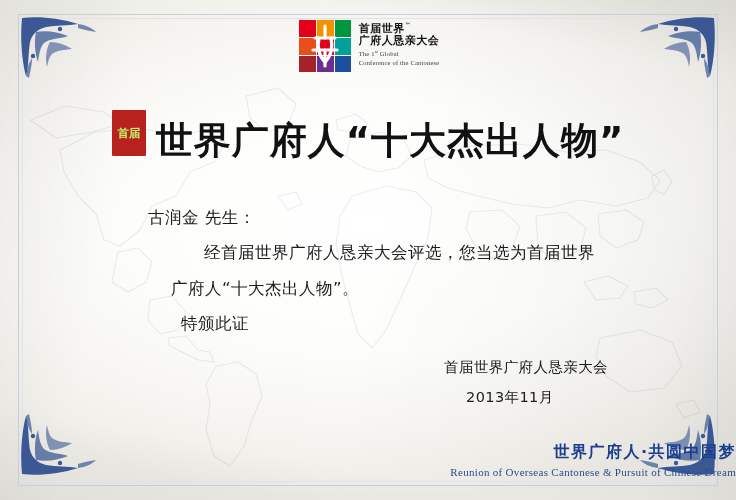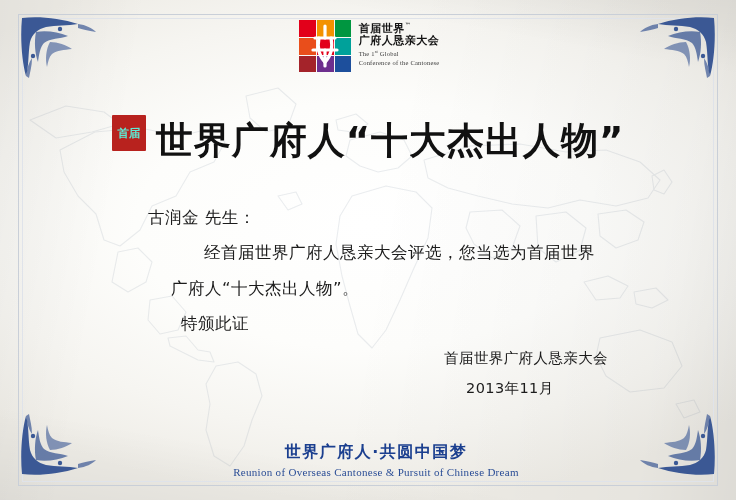--- a/index.html
+++ b/index.html
@@ -108,23 +108,23 @@
 
   
   .title-row {
     position: absolute;
     left: 0; right: 0; top: 96px;
     display: flex;
     justify-content: center;
     align-items: center;
   }
   .seal {
-    width: 34px; height: 36px;
+    width: 34px; height: 46px;
     background: #b8221e;
-    color: #5eead4;
+    color: #bef264;
     font-family: "DejaVu Sans", sans-serif;
     font-size: 13px;
     font-weight: bold;
     line-height: 1.0;
     display: flex;
     flex-direction: column;
     align-items: center;
     justify-content: center;
     letter-spacing: 0;
     margin-right: 10px;
@@ -155,36 +155,36 @@
     letter-spacing: 0.5px;
   }
   .recipient { }
   .para { text-indent: 2em; margin-left: 23px; }
   .para2 { text-indent: 2em; }
 
   
   .signature {
     position: absolute;
     right: 128px;
-    top: 343px;
+    top: 352px;
     text-align: left;
     font-family: "DejaVu Sans", sans-serif;
     font-size: 14.5px;
     color: #1c1c1c;
     line-height: 2.1;
     letter-spacing: 0.4px;
   }
   .sig-date { padding-left: 22px; }
 
   
   .footer {
     position: absolute;
     left: 16px; right: 0;
     bottom: 22px;
-    text-align: center;
+    text-align: right;
   }
   .footer-cn {
     font-family: "DejaVu Sans", sans-serif;
     font-size: 16px;
     font-weight: bold;
     color: #1b3f8f;
     letter-spacing: 1.5px;
   }
   .footer-en {
     margin-top: 3px;

